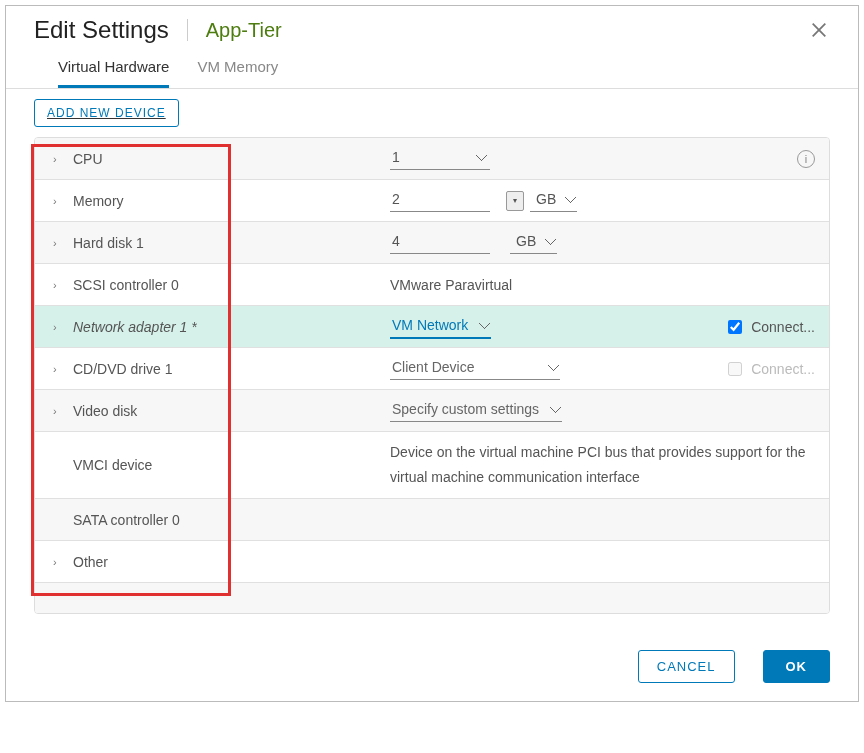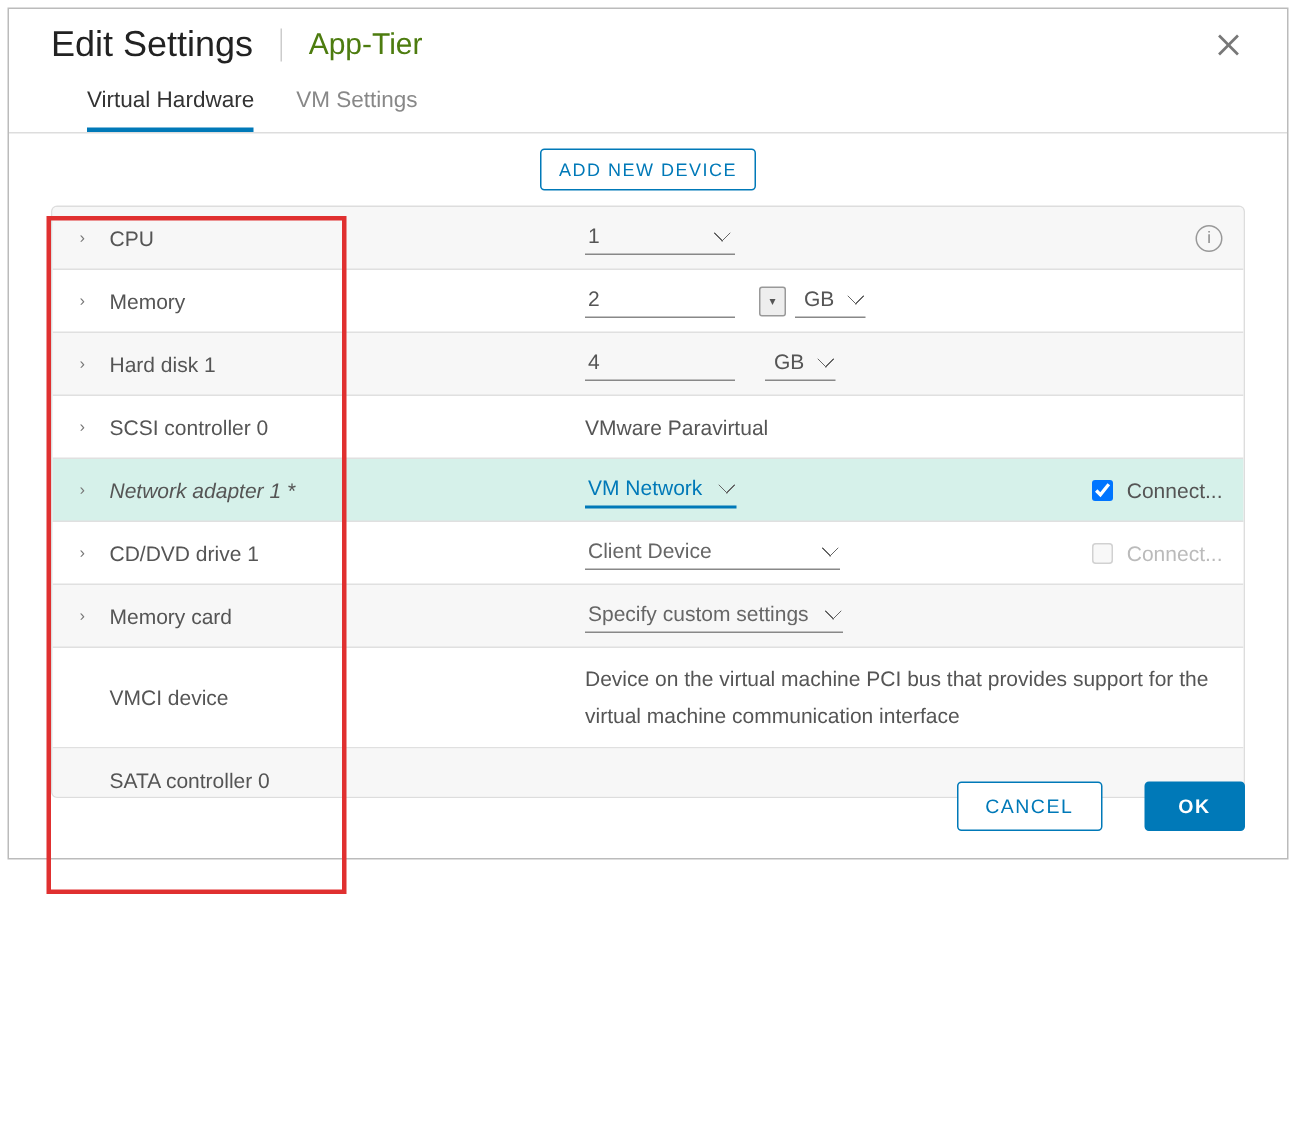--- a/index.html
+++ b/index.html
@@ -5,21 +5,21 @@
   * { box-sizing: border-box; }
   body {
     margin: 0; padding: 5px;
     background: #fff;
     font-family: "Segoe UI", Arial, sans-serif;
     font-size: 14px; color: #333;
     width: 864px; height: 753px;
     position: relative;
   }
   .dialog {
-    width: 854px; height: 568px;
+    width: 854px; height: 697px;
     border: 1px solid #bbb;
     position: relative;
     display: flex; flex-direction: column;
     background: #fff;
   }
   .header {
     display: flex; align-items: center;
     padding: 10px 28px 6px 28px;
   }
   .title {
@@ -44,22 +44,23 @@
   .tab {
     padding:8px 0 10px 0;
     color:#888; font-size:15px; cursor:pointer;
   }
   .tab.active {
     color:#333;
     border-bottom:3px solid #0079b8;
     margin-left:24px;
   }
   .toolbar {
-    display:flex; justify-content:center;
+    display:flex; justify-content:flex-start;
     padding:10px 28px 10px 28px;
+    text-decoration:underline;
   }
   .btn-outline {
     border:1px solid #0079b8;
     color:#0079b8;
     background:#fff;
     font-size:12px;
     letter-spacing:1px;
     padding:6px 12px;
     border-radius:3px;
     cursor:pointer;
@@ -205,21 +206,21 @@
     <span class="close-icon">
       <svg viewBox="0 0 20 20" fill="none" stroke="currentColor" stroke-width="2">
         <line x1="3" y1="3" x2="17" y2="17"></line>
           <line x1="17" y1="3" x2="3" y2="17"></line>
       </svg>
     </span>
   </div>
 
   <div class="tabs">
     <div class="tab active">Virtual Hardware</div>
-    <div class="tab">VM Settings</div>
+    <div class="tab">VM Memory</div>
   </div>
 
   <div class="toolbar">
     <button class="btn-outline">ADD NEW DEVICE</button>
   </div>
 
   <div class="panel">
 
     <div class="row alt">
       <div class="cell-left">
@@ -299,21 +300,21 @@
         <span class="connect disabled">
           <input type="checkbox" disabled="" style="">
           <span>Connect...</span>
         </span>
       </div>
     </div>
 
     <div class="row alt">
       <div class="cell-left">
         <span class="chev">›</span>
-        <span>Memory card</span>
+        <span>Video disk</span>
       </div>
       <div class="cell-right">
         <select class="widesel">
           <option>Specify custom settings</option>
         </select>
       </div>
     </div>
 
     <div class="row" style="min-height:64px">
       <div class="cell-left">

